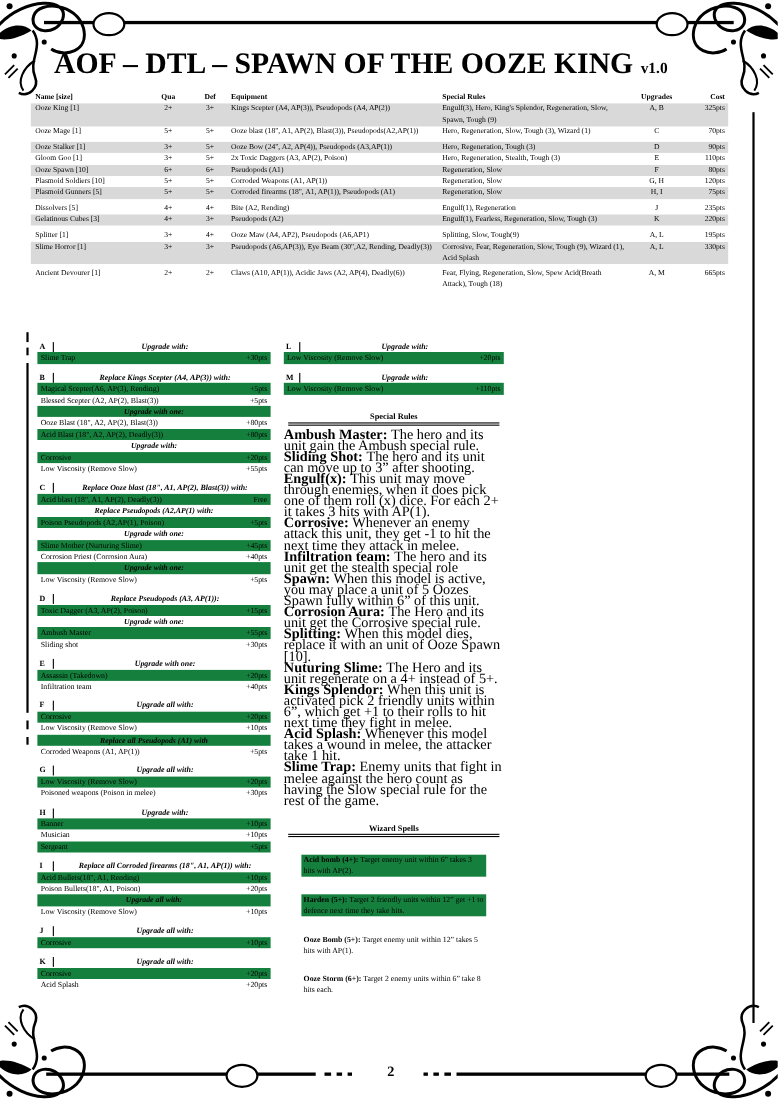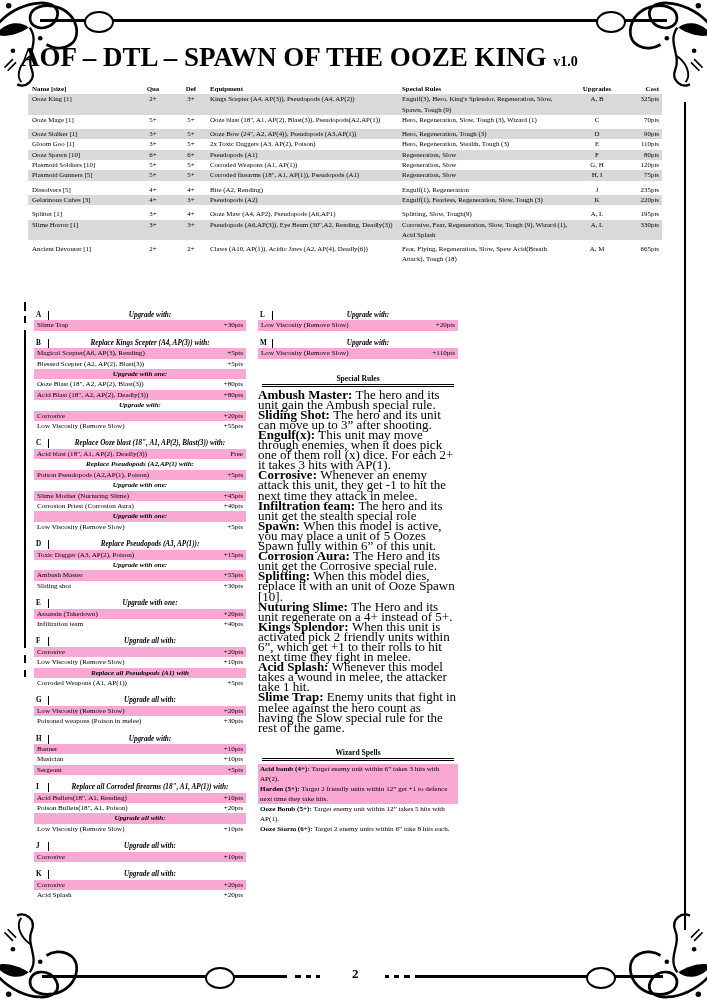--- a/index.html
+++ b/index.html
@@ -13,21 +13,21 @@
   .vline{position:absolute;background:#000;width:1.5px;}
   .vdash{position:absolute;width:1.5px;background:#000;}
   .hdash{position:absolute;height:2.5px;background:#000;}
   .line-loop{position:absolute;width:26px;height:18px;border:2.5px solid #000;border-radius:50%;background:#fff;}
   .flourish{position:absolute;width:105px;height:105px;}
   .flourish svg{width:100%;height:100%;}
   .page-number{position:absolute;font-weight:bold;font-size:13px;background:#fff;padding:0 6px;}
 
   
   .page-title{
-    position:absolute;top:42px;left:20px;width:640px;
+    position:absolute;top:42px;left:8px;width:640px;text-align:center;
     font-weight:bold;font-size:27px;white-space:nowrap;
   }
   .version{font-size:14px;font-weight:bold;}
 
   
   .unit-table{position:absolute;left:28px;top:84px;width:634px;font-size:6.9px;}
   .trow,.thead{display:flex;align-items:flex-start;line-height:10.3px;}
   .thead{font-weight:bold;}
   .trow.shaded{background:#d9d9d9;}
   .tgap{height:4px;}
@@ -42,32 +42,32 @@
   
   .upgrade-col-left{position:absolute;left:34px;top:310px;width:212px;}
   .right-col{position:absolute;left:258px;top:310px;width:200px;}
   .sec{margin-bottom:7px;}
   .sec-head{display:flex;align-items:flex-start;font-size:7.2px;line-height:10.4px;padding-left:2px;}
   .sec-letter{font-weight:bold;min-width:9px;}
   .sec-bar{width:1px;background:#000;height:9px;margin:1px 5px 0 3px;flex:none;}
   .sec-title{flex:1;text-align:center;font-weight:bold;font-style:italic;}
   .urow{display:flex;justify-content:space-between;font-size:7.1px;line-height:10.4px;padding:0 3px;}
   .usub{text-align:center;font-weight:bold;font-style:italic;font-size:7.1px;line-height:10.4px;}
-  .shaded{background:#f9a8d4;}
+  .shaded{background:#15803d;}
   .ucost{white-space:nowrap;padding-left:4px;}
 
   
   .panel{margin-top:14px;}
   .panel-title{
     text-align:center;font-weight:bold;font-size:7.6px;line-height:11px;
     border-bottom:3px double #000;margin:0 4px 3px 4px;
   }
   .rule-entry{font-size:13px;line-height:10.1px;margin:0;}
   .rule-name{font-weight:bold;}
-  .spell-entry{font-size:7.1px;line-height:10.1px;margin:0;padding:0 2px;}
+  .spell-entry{font-size:7.1px;line-height:10.1px;margin:16px;padding:0 2px;}
 </style>
 </head>
 <body>
 
 <div class="hline" style="left:40px;top:19px;width:627px;"></div>
 <div class="line-loop" style="left:84px;top:11px;"></div>
 <div class="line-loop" style="left:596px;top:11px;"></div>
 
 <div class="flourish" style="left:-6px;top:-8px;">
   <svg viewBox="0 0 100 100" xmlns="http://www.w3.org/2000/svg">

